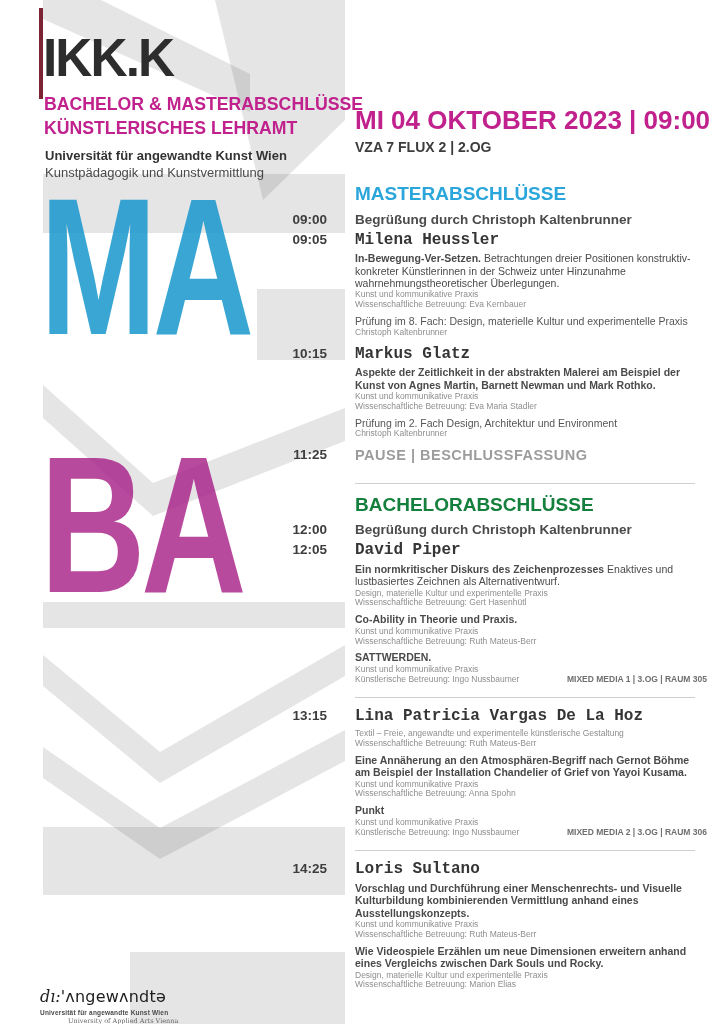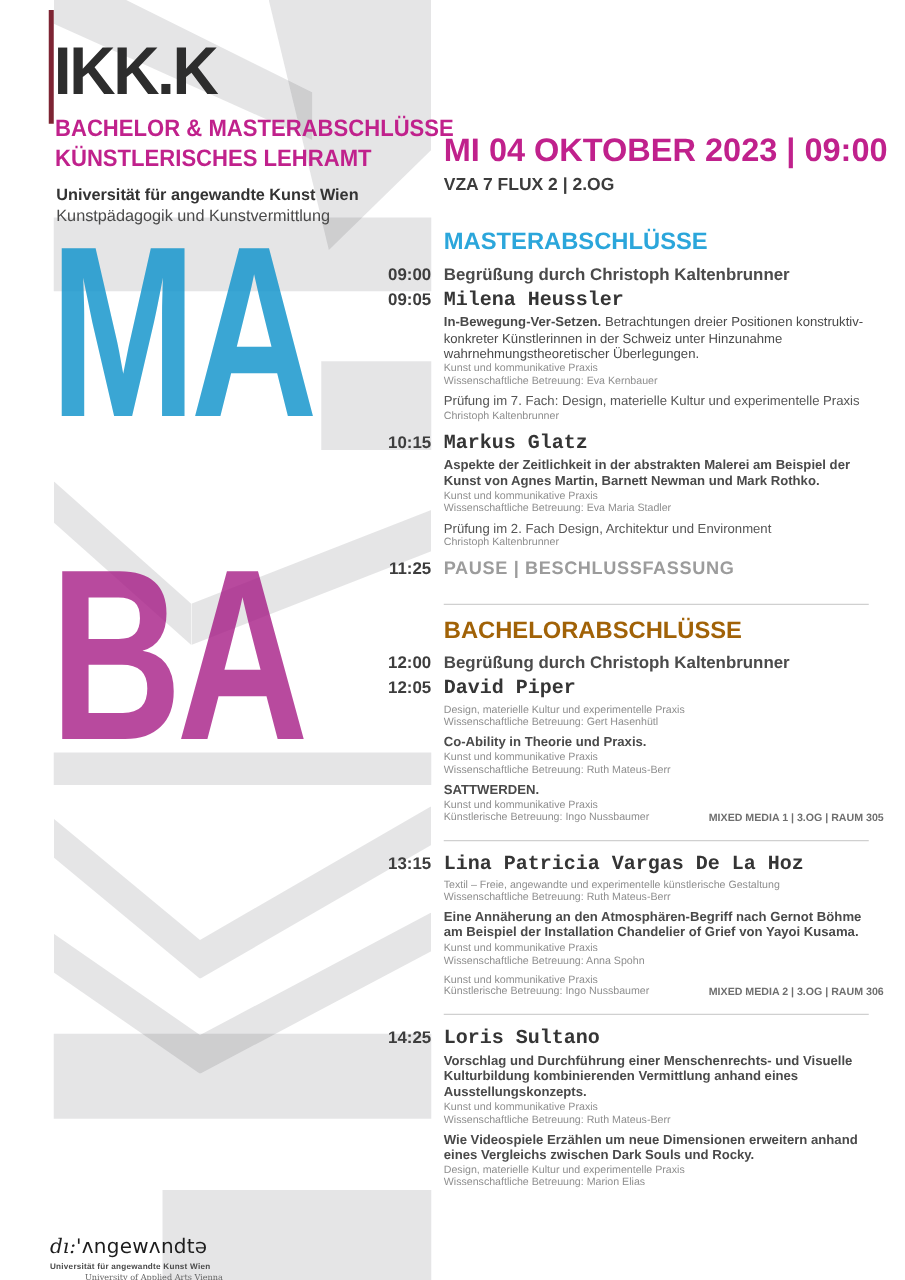--- a/index.html
+++ b/index.html
@@ -48,23 +48,23 @@
   .orgblock{position:absolute; left:45px; top:148px; font-size:13px; line-height:1.3; color:#4a4a4a; white-space:nowrap;}
   .orgblock .b{font-weight:bold; color:#333;}
   .dateblock{position:absolute; left:355px; top:105px; white-space:nowrap;}
   .dateline{color:#c0218c; font-weight:bold; font-size:26px; line-height:1.2;text-align:right;}
   .venueline{color:#3c3c3c; font-weight:bold; font-size:14px; margin-top:3px;}
 
   
   .schedule{position:absolute; left:255px; top:183px; width:452px;}
   .sec-title{margin:0 0 7px 100px; font-size:19px; font-weight:bold; line-height:1.15;}
   .sec-title.blue{color:#2ba6db;}
-  .sec-title.magenta{color:#a16207;}
+  .sec-title.magenta{color:#15803d;}
   .row{display:flex; margin-bottom:8px;}
-  .time{flex:0 0 100px; box-sizing:border-box; text-align:right; padding-right:10px;
+  .time{flex:0 0 100px; box-sizing:border-box; text-align:right; padding-right:28px;
         font-weight:bold; font-size:13.5px; color:#3d3d3d; line-height:1.25;}
   .content{flex:1; min-width:0;}
   .welcome-row{margin-bottom:3px;}
   .welcome-label{font-weight:bold; font-size:13.5px; color:#4b4b4b; line-height:1.25;}
   .name{font-size:16px; font-weight:bold; color:#353535; line-height:1.1; margin-bottom:3px;font-family:Liberation Mono, monospace;}
   .project{position:relative; margin-bottom:5px;}
   .ptitle{font-size:10.5px; line-height:1.18; color:#4a4a4a;}
   .ptitle .b{font-weight:bold;}
   .meta{font-size:8.5px; line-height:1.16; color:#8e8e8e; margin-top:1px;}
   .exam{margin-top:2px;}
@@ -132,21 +132,21 @@
 
     <div class="row">
       <div class="time">09:05</div>
       <div class="content">
         <div class="name">Milena Heussler</div>
         <div class="project">
           <div class="ptitle"><span class="b">In-Bewegung-Ver-Setzen.</span><span> Betrachtungen dreier Positionen konstruktiv-konkreter Künstlerinnen in der Schweiz unter Hinzunahme wahrnehmungstheoretischer Überlegungen.</span></div>
           <div class="meta"><span>Kunst und kommunikative Praxis</span><br><span>Wissenschaftliche Betreuung: Eva Kernbauer</span></div>
         </div>
         <div class="exam">
-          <div class="etext">Prüfung im 7. Fach: Design, materielle Kultur und experimentelle Praxis</div>
+          <div class="etext">Prüfung im 8. Fach: Design, materielle Kultur und experimentelle Praxis</div>
           <div class="eperson">Christoph Kaltenbrunner</div>
         </div>
       </div>
     </div>
 
     <div class="row">
       <div class="time">10:15</div>
       <div class="content">
         <div class="name">Markus Glatz</div>
         <div class="project">
@@ -172,20 +172,21 @@
     <div class="row welcome-row">
       <div class="time">12:00</div>
       <div class="content welcome-label">Begrüßung durch Christoph Kaltenbrunner</div>
     </div>
 
     <div class="row">
       <div class="time">12:05</div>
       <div class="content">
         <div class="name">David Piper</div>
         <div class="project">
+          <div class="ptitle"><span class="b">Ein normkritischer Diskurs des Zeichenprozesses</span><span>  Enaktives und lustbasiertes Zeichnen als Alternativentwurf.</span></div>
           <div class="meta"><span>Design, materielle Kultur und experimentelle Praxis</span><br><span>Wissenschaftliche Betreuung: Gert Hasenhütl</span></div>
         </div>
         <div class="project">
           <div class="ptitle"><span class="b">Co-Ability in Theorie und Praxis.</span></div>
           <div class="meta"><span>Kunst und kommunikative Praxis</span><br><span>Wissenschaftliche Betreuung: Ruth Mateus-Berr</span></div>
         </div>
         <div class="project">
           <div class="ptitle"><span class="b">SATTWERDEN.</span></div>
           <div class="meta"><span>Kunst und kommunikative Praxis</span><br><span>Künstlerische Betreuung: Ingo Nussbaumer</span></div>
           <span class="room">MIXED MEDIA 1 | 3.OG | RAUM 305</span>
@@ -200,20 +201,21 @@
       <div class="content">
         <div class="name">Lina Patricia Vargas De La Hoz</div>
         <div class="project">
           <div class="meta"><span>Textil – Freie, angewandte und experimentelle künstlerische Gestaltung</span><br><span>Wissenschaftliche Betreuung: Ruth Mateus-Berr</span></div>
         </div>
         <div class="project">
           <div class="ptitle"><span class="b">Eine Annäherung an den Atmosphären-Begriff nach Gernot Böhme am Beispiel der Installation Chandelier of Grief von Yayoi Kusama.</span></div>
           <div class="meta"><span>Kunst und kommunikative Praxis</span><br><span>Wissenschaftliche Betreuung: Anna Spohn</span></div>
         </div>
         <div class="project">
+          <div class="ptitle"><span class="b">Punkt</span></div>
           <div class="meta"><span>Kunst und kommunikative Praxis</span><br><span>Künstlerische Betreuung: Ingo Nussbaumer</span></div>
           <span class="room">MIXED MEDIA 2 | 3.OG | RAUM 306</span>
         </div>
       </div>
     </div>
 
     <hr class="divider">
 
     <div class="row">
       <div class="time">14:25</div>

